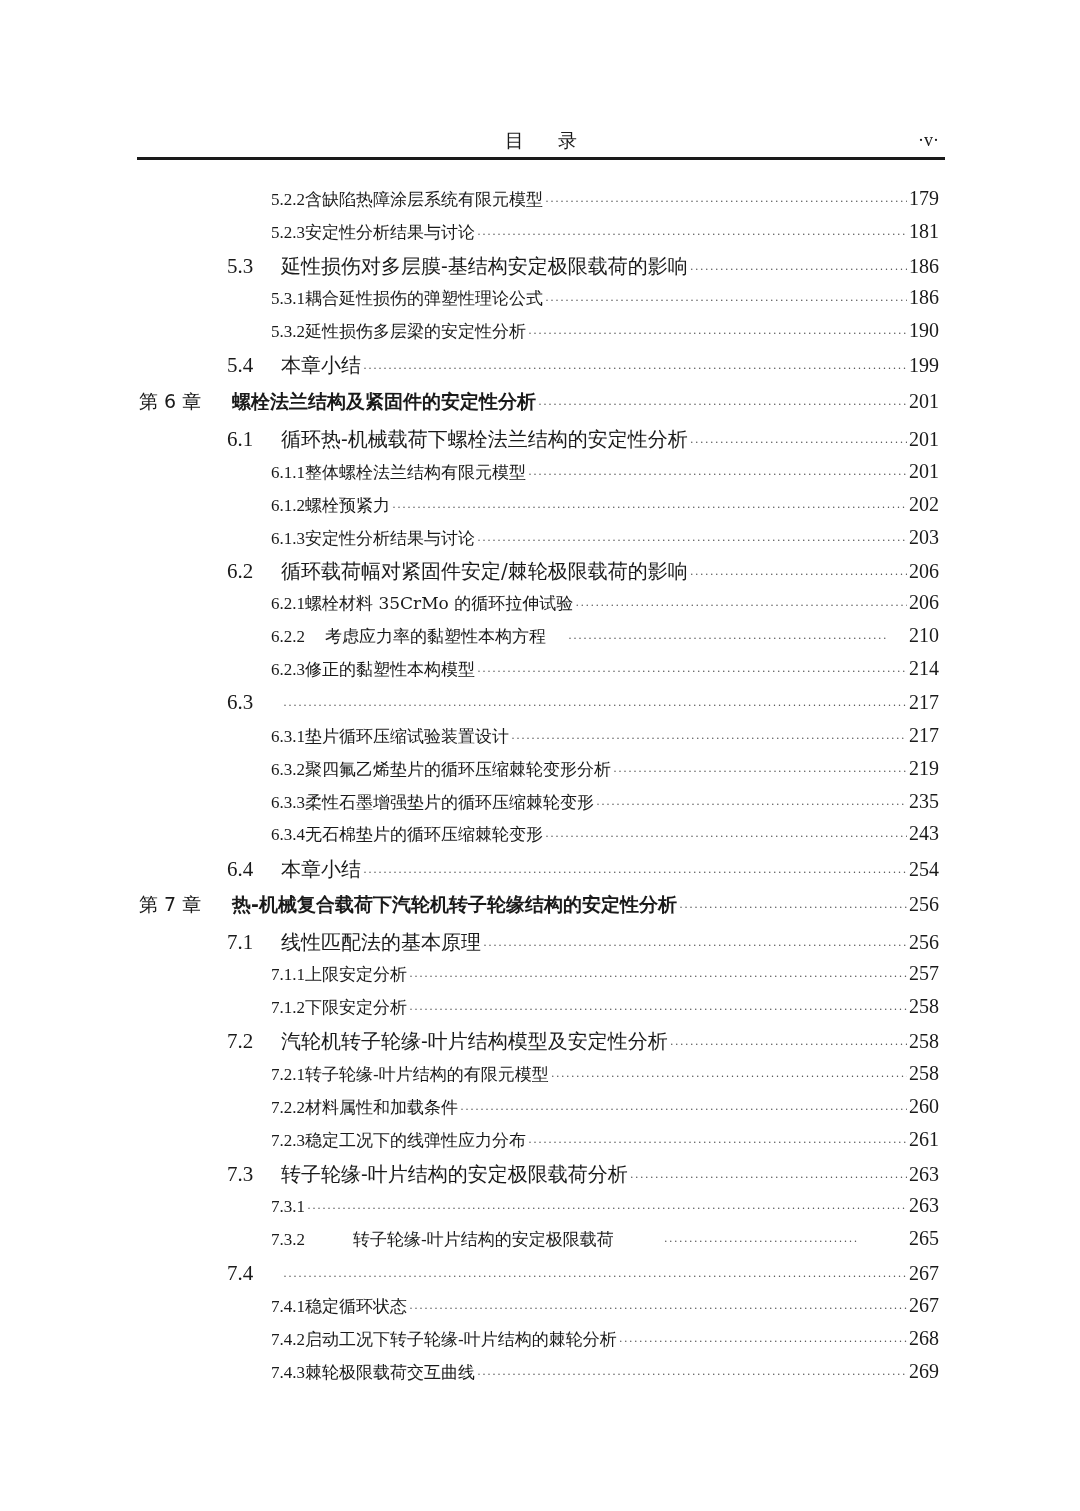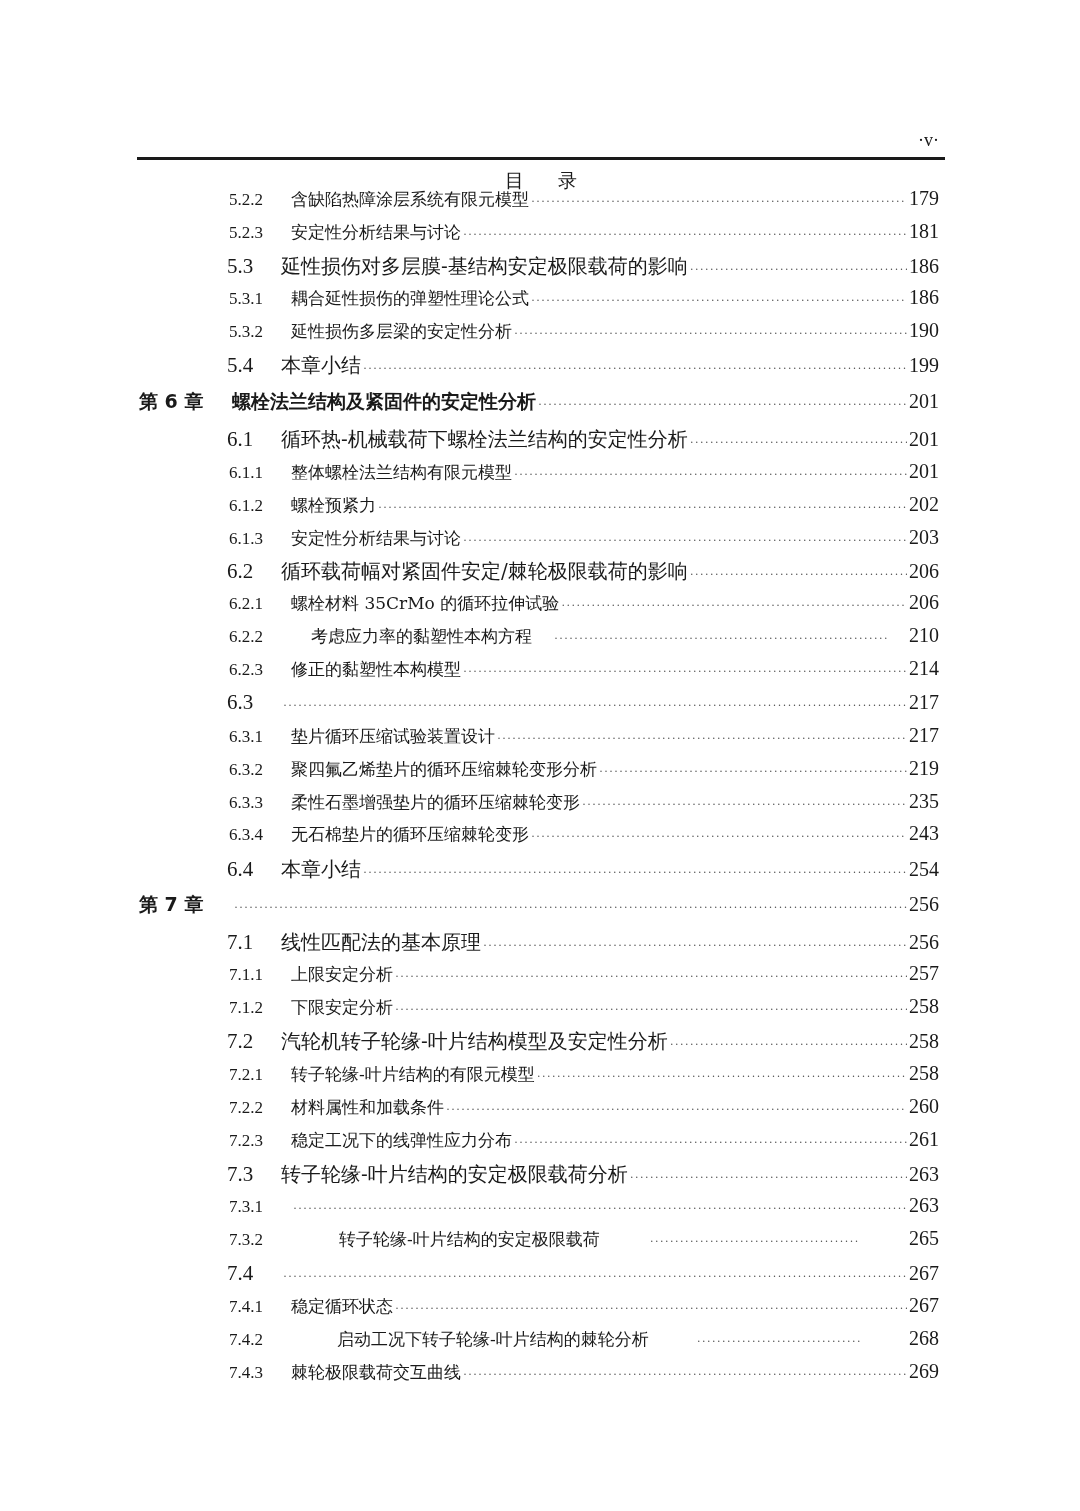--- a/index.html
+++ b/index.html
@@ -6,21 +6,21 @@
   body {
     width: 1080px; height: 1511px; position: relative; overflow: hidden;
     font-family: "DejaVu Serif", "Liberation Serif", serif;
     color: #1a1a1a;
   }
   .page-header {
     position: absolute; left: 137px; top: 124px; width: 808px; height: 34px;
   }
   .header-title {
     position: absolute; left: 0; right: 0; top: 4px; text-align: center;
-    font-size: 19px; letter-spacing: 34px; padding-left: 34px; margin-top: 40px;
+    font-size: 19px; letter-spacing: 34px; padding-left: 34px;
   }
   .header-page {
     position: absolute; right: 6px; top: 6px;
     font-family: "Liberation Serif", serif; font-size: 18px;
   }
   .header-rule {
     position: absolute; left: 137px; top: 157px; width: 808px; height: 3px; background: #1a1a1a;
   }
   .toc { position: absolute; left: 0; top: 180px; width: 1080px; }
   .row {
@@ -31,34 +31,34 @@
   .row .title { display: inline-block; }
   .row .leader {
     flex: 1; overflow: hidden; margin: 0 2px; color: #555;
     font-family: "Liberation Serif", serif; letter-spacing: 1px;
   }
   .row .leader::before {
     content: "··································································································································································";
   }
   .row .page { font-family: "Liberation Serif", serif; }
 
-  .lv3 { left: 229px; font-size: 17px; }
+  .lv3 { left: 243px; font-size: 17px; text-align: right; }
   .lv3 .num { width: 62px; font-size: 17px; }
   .lv3 .title { font-size: 17px; }
   .lv3 .page { font-size: 20px; }
   .lv3 .leader { font-size: 12px; }
 
   .lv2 { left: 184px; font-size: 20px; margin-left: 43px; }
   .lv2 .num { width: 54px; font-size: 21px; }
   .lv2 .title { font-size: 20px; }
   .lv2 .page { font-size: 20px; }
   .lv2 .leader { font-size: 12px; }
 
   .lv1 { left: 139px; font-size: 20px; }
-  .lv1 .num { width: 93px; font-weight: bold; font-family: "DejaVu Sans", sans-serif; font-size: 19px; }
+  .lv1 .num { width: 93px; font-weight: normal; font-family: "DejaVu Sans", sans-serif; font-size: 19px; }
   .lv1 .title { font-weight: bold; font-family: "DejaVu Sans", sans-serif; font-size: 19px; }
   .lv1 .page { font-size: 20px; }
   .lv1 .leader { font-size: 12px; }
 </style>
 </head>
 <body>
 
 <div class="page-header">
   <div class="header-title">目录</div>
   <div class="header-page">·v·</div>
@@ -186,20 +186,21 @@
       <span class="page">243</span>
     </div>
     <div class="row lv2" style="top: 676px;">
       <span class="num">6.4</span>
       <span class="title">本章小结</span>
       <span class="leader"></span>
       <span class="page">254</span>
     </div>
     <div class="row lv1" style="top: 712px;">
       <span class="num">第 7 章</span>
+      <span class="title">热-机械复合载荷下汽轮机转子轮缘结构的安定性分析</span>
       <span class="leader"></span>
       <span class="page">256</span>
     </div>
     <div class="row lv2" style="top: 749px;">
       <span class="num">7.1</span>
       <span class="title">线性匹配法的基本原理</span>
       <span class="leader"></span>
       <span class="page">256</span>
     </div>
     <div class="row lv3" style="top: 782px;">
@@ -259,21 +260,21 @@
       <span class="num">7.4</span>
       <span class="leader"></span>
       <span class="page">267</span>
     </div>
     <div class="row lv3" style="top: 1114px;">
       <span class="num">7.4.1</span>
       <span class="title">稳定循环状态</span>
       <span class="leader"></span>
       <span class="page">267</span>
     </div>
-    <div class="row lv3" style="top: 1147px; gap: 46px;">
+    <div class="row lv3" style="top: 1147px;">
       <span class="num">7.4.2</span>
       <span class="title">启动工况下转子轮缘-叶片结构的棘轮分析</span>
       <span class="leader"></span>
       <span class="page">268</span>
     </div>
     <div class="row lv3" style="top: 1180px;">
       <span class="num">7.4.3</span>
       <span class="title">棘轮极限载荷交互曲线</span>
       <span class="leader"></span>
       <span class="page">269</span>

